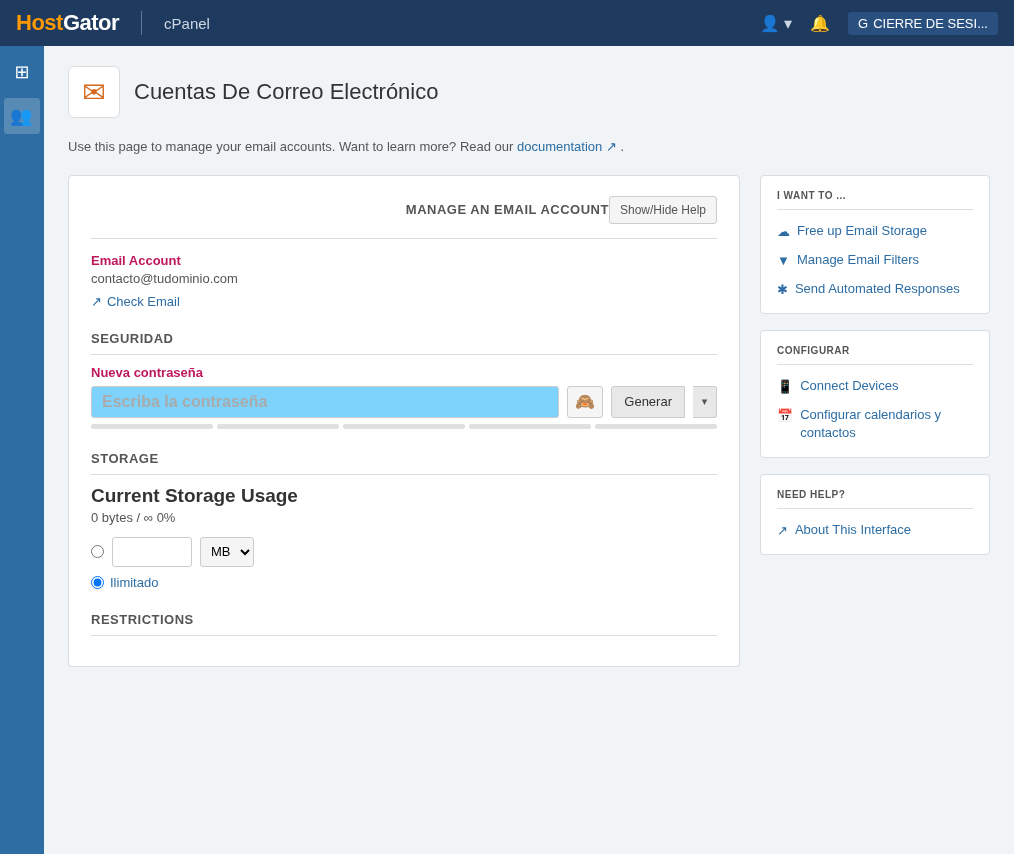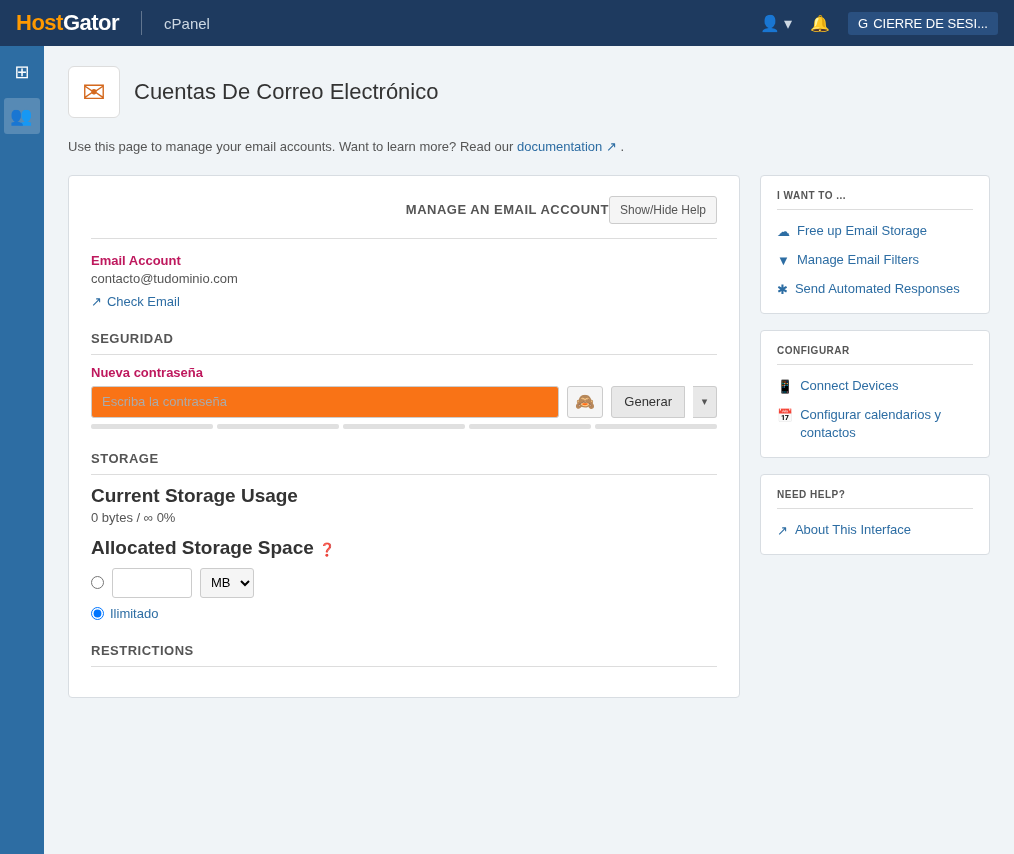--- a/index.html
+++ b/index.html
@@ -189,22 +189,23 @@
       gap: 8px;
       align-items: center;
       margin-top: 6px;
     }
     .password-input {
       flex: 1;
       height: 32px;
       padding: 0 10px;
       border: 1px solid #ccc;
       border-radius: 3px;
-      font-size: 13px;
-      background: #f97316;
+      font-size: 16px;
+      background: #7dd3fc;
+      font-weight: bold;
     }
     .password-input::placeholder { color: #aaa; }
     .icon-btn {
       height: 32px;
       width: 36px;
       border: 1px solid #ccc;
       background: #f5f5f5;
       cursor: pointer;
       display: flex;
       align-items: center;
@@ -420,24 +421,20 @@
             <div class="strength-bar"></div>
             <div class="strength-bar"></div>
           </div>
         </div>
 
         <div class="storage-section">
           <div class="section-title">STORAGE</div>
           <div class="storage-label">Current Storage Usage</div>
           <div class="storage-value">0 bytes / ∞ 0%</div>
 
-          <div style="display:flex;align-items:center;gap:6px;">
-            <div class="storage-label">Allocated Storage Space</div>
-            <span style="color:#888;font-size:13px;cursor:default;">❓</span>
-          </div>
           <div class="alloc-row">
             <input type="radio" name="storage_type" style="">
             <input class="alloc-input" type="number" style="">
             <select class="mb-dropdown">
               <option>MB</option>
             </select>
           </div>
           <div class="radio-row">
             <input type="radio" name="storage_type" checked="" style="">
             <span>Ilimitado</span>

